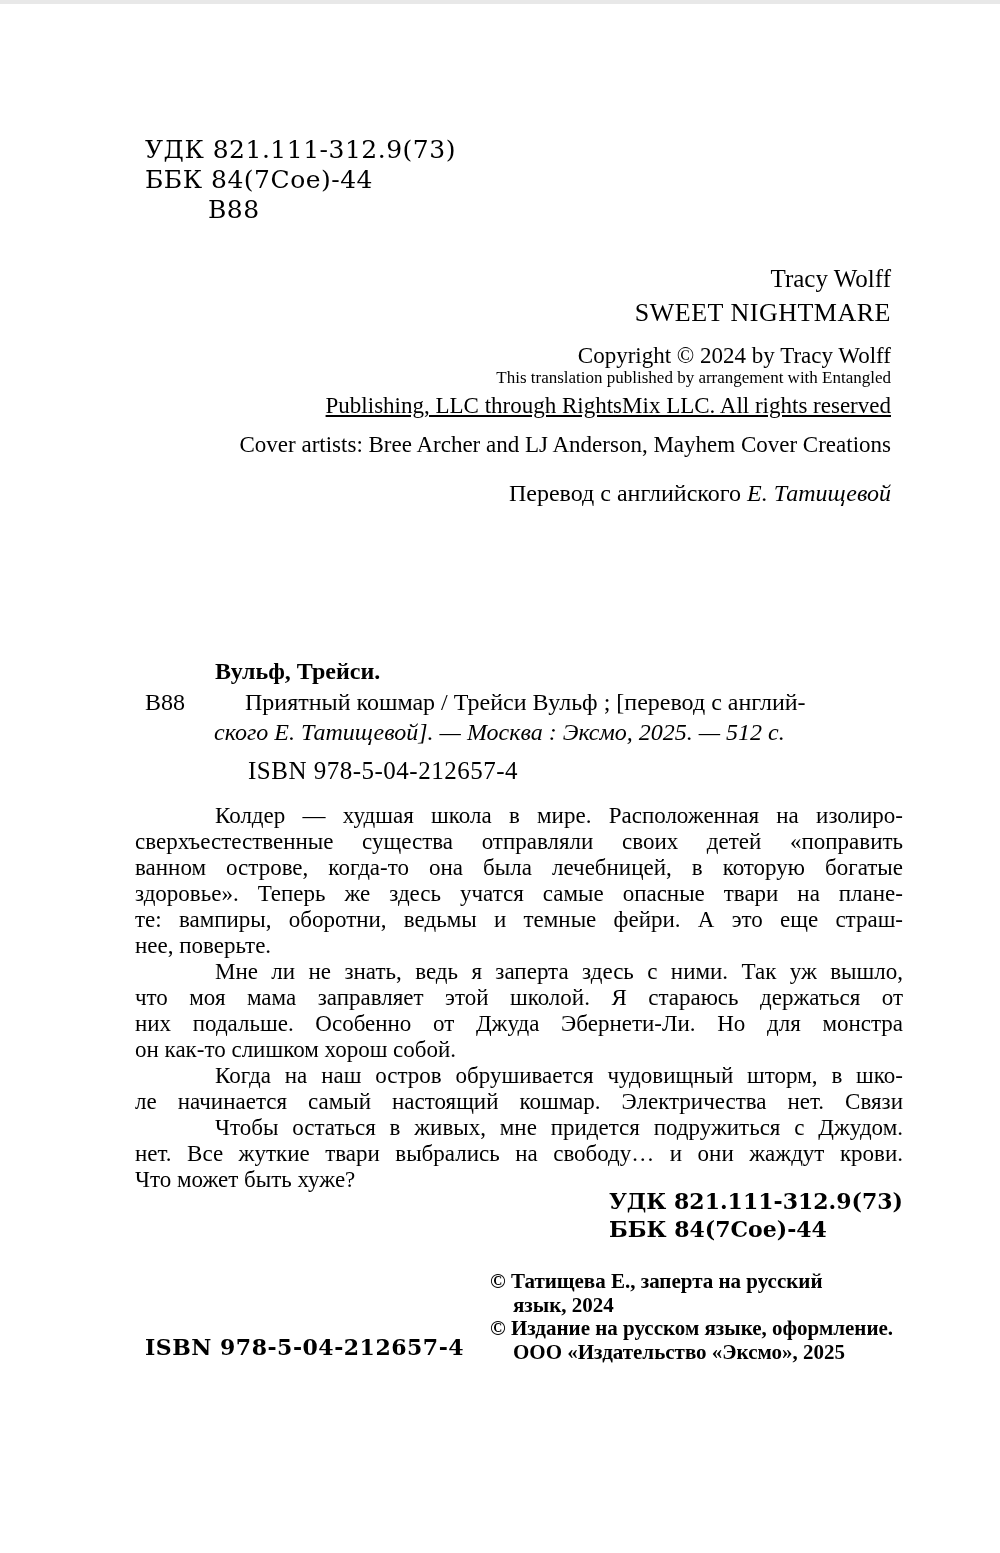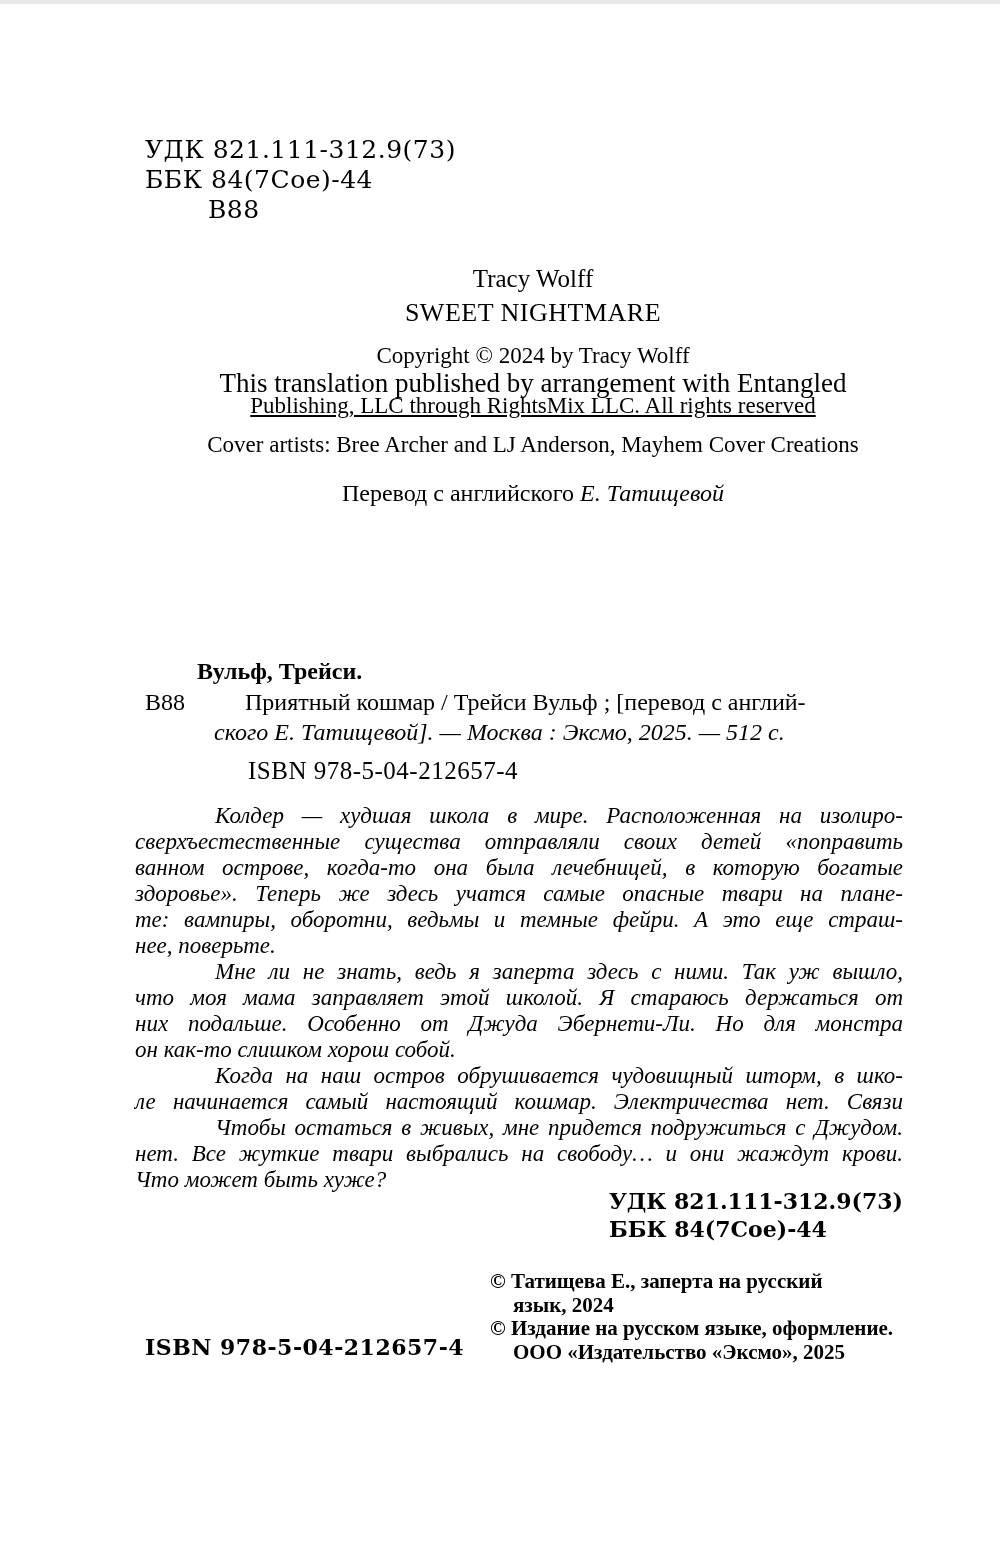--- a/index.html
+++ b/index.html
@@ -16,44 +16,44 @@
 
   
   .top-codes {
     left:145px; top:131px;
     font-family:"DejaVu Serif", serif;
     font-size:25px; line-height:30px; letter-spacing:0.5px;
   }
   .top-codes .code3 { padding-left:63px; }
 
   
-  .cline { left:153px; width:760px; text-align:center; white-space:nowrap; }
+  .cline { left:131px; width:760px; text-align:right; white-space:nowrap; }
   .t-author { top:261px; font-size:25px; }
   .t-title  { top:294px; font-size:26px; letter-spacing:0.5px; }
   .t-copy   { top:339px; font-size:23px; }
-  .t-tr1    { top:364px; font-size:27px; }
+  .t-tr1    { top:364px; font-size:17px; }
   .t-tr2    { top:389px; font-size:23px;text-decoration:underline; }
   .t-cover  { top:428px; font-size:23px; }
   .t-perevod{ top:476px; font-size:24px; }
   .t-oform  { top:519px; font-size:24px; }
   .it { font-style:italic; }
 
   
-  .c-author { left:197px; top:654px; font-size:24px; font-weight:bold;text-align:right; }
+  .c-author { left:215px; top:654px; font-size:24px; font-weight:bold;text-align:right; }
   .c-code   { left:145px; top:685px; font-size:24px; }
   .c-l1     { left:245px; top:685px; font-size:24px;font-family:Liberation Serif, serif; }
   .c-l2     { left:214px; top:715px; font-size:24px;font-style:italic; }
   .c-isbn   { left:248px; top:753px; font-size:25px; letter-spacing:0.5px; }
 
   
   .annotation {
     left:135px; top:799px; width:768px;
     font-size:23px; line-height:26px;
   }
-  .annotation .ln { text-align:justify; text-align-last:justify;font-style:italic; }
+  .annotation .ln { text-align:justify; text-align-last:justify; }
   .annotation .first { text-indent:80px; }
   .annotation .last  { text-align-last:left; }
 
   
   .f-codes {
     right:97px; top:1183px;
     font-family:"DejaVu Serif", serif;
     font-weight:bold; font-size:22px; line-height:28px;
     text-align:left;
   }

